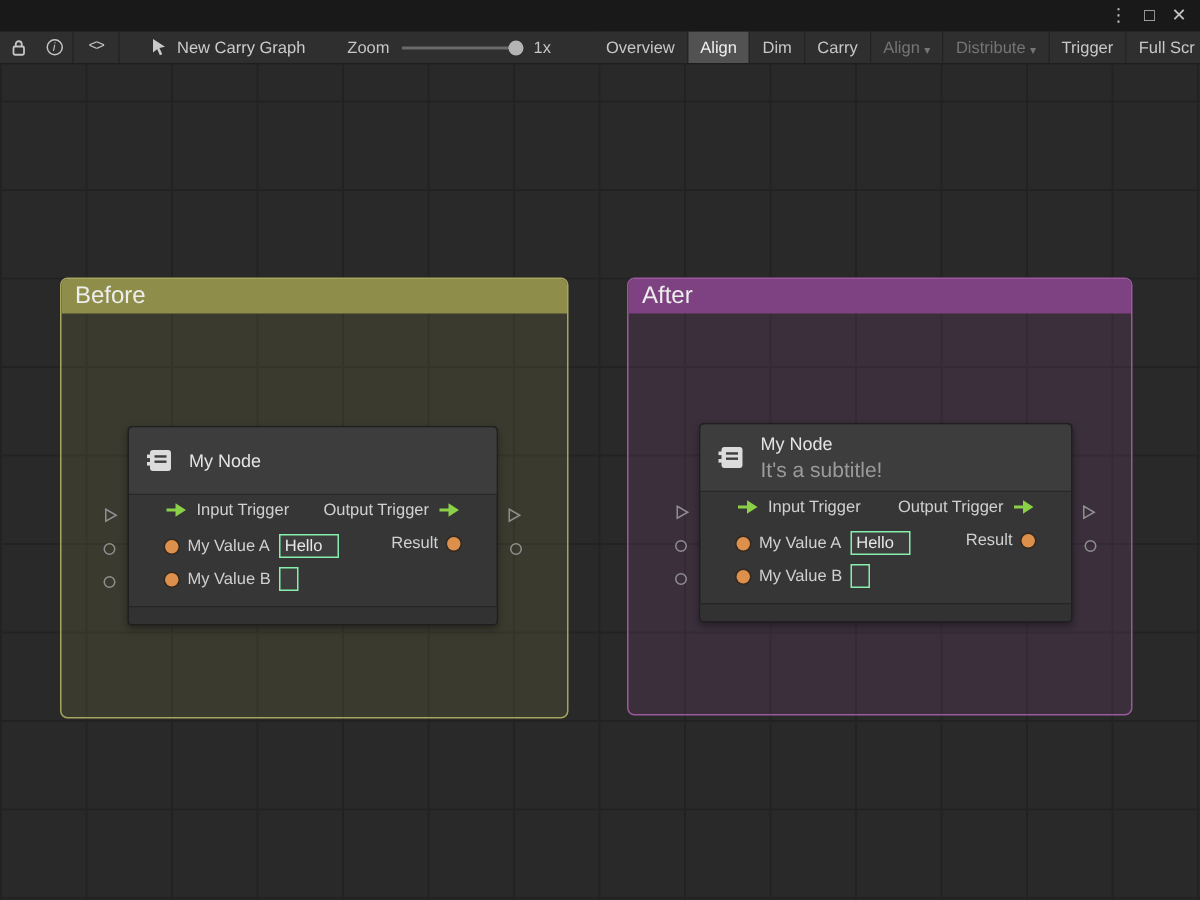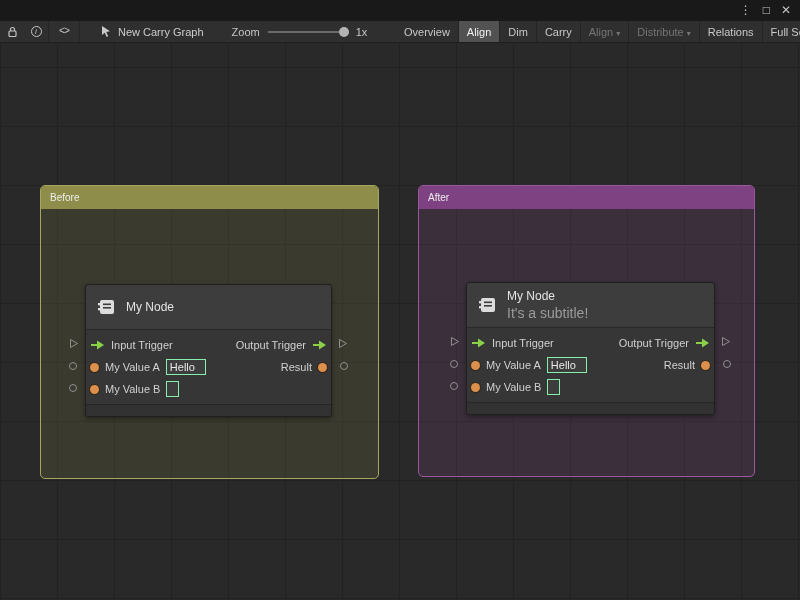--- a/index.html
+++ b/index.html
@@ -28,35 +28,35 @@
   .tb-btn.disabled{color:#757575;}
   .tb-btn .dd{font-size:8px;position:relative;top:1px;}
 
   
   .canvas{position:absolute;left:0;top:43px;width:800px;height:557px;background-color:#292929;
     background-image:linear-gradient(to right,#222222 1px,transparent 1px),linear-gradient(to bottom,#222222 1px,transparent 1px);
     background-size:57px 59px;background-position:0 24px;}
 
   
   .group{position:absolute;border-radius:5px;overflow:hidden;}
-  .group-header{height:23px;display:flex;align-items:center;padding:0 9px;font-size:10px;color:#ededed;}
+  .group-header{height:23px;display:flex;align-items:center;padding:0 9px;font-size:16px;color:#ededed;}
   .group-before{left:40px;top:142px;width:339px;height:294px;border:1px solid #a6a65e;background:rgba(152,152,82,0.16);}
   .group-before .group-header{background:#8e8e4a;}
   .group-after{left:418px;top:142px;width:337px;height:292px;border:1px solid #9c589f;background:rgba(152,82,156,0.16);}
   .group-after .group-header{background:#7e4282;}
 
   
   .node{position:absolute;background:#363636;border:1px solid #1f1f1f;border-radius:3px;box-shadow:0 2px 5px rgba(0,0,0,0.35);}
   .node-before{left:85px;top:241px;width:247px;}
   .node-after{left:466px;top:239px;width:249px;}
   .node-header{height:45px;background:#3d3d3d;border-bottom:1px solid #292929;display:flex;align-items:center;gap:9px;padding:0 11px;border-radius:3px 3px 0 0;}
   .node-title{font-size:12px;color:#e4e4e4;}
   .node-subtitle{font-size:14px;color:#9b9b9b;margin-top:2px;}
   .node-body{padding:4px 0;}
-  .port-row{height:22px;display:flex;align-items:center;justify-content:space-between;padding:0 4px;}
+  .port-row{height:22px;display:flex;align-items:flex-start;justify-content:space-between;padding:0 24px;}
   .pl,.pr{display:flex;align-items:center;gap:6px;font-size:11px;color:#d0d0d0;}
   .node-footer{height:12px;border-top:1px solid #252525;background:#323232;border-radius:0 0 3px 3px;}
   .dot{width:9px;height:9px;border-radius:50%;background:#dd8f4c;box-shadow:0 0 0 1px rgba(50,34,18,0.7);flex:0 0 auto;}
   input.val{background:#3d3d3d;border:1px solid #86efac;color:#e8e8e8;font-size:11px;height:16px;padding:0 3px;width:40px;}
   input.val.small{width:13px;}
   .ext{position:absolute;}
   .ext-circle{width:8px;height:8px;border:1px solid #8f8f8f;border-radius:50%;background:transparent;}
   .ext-l{left:-17px;} .ext-r{right:-17px;} .ext-t2{top:77px;} .ext-t3{top:99px;}
   .ext-tri{top:53px;}
 </style>
@@ -107,21 +107,21 @@
     <button class="tb-btn">Dim</button>
     <button class="tb-btn">Carry</button>
     <button class="tb-btn disabled">
       <span>Align</span>
       <span class="dd">▾</span>
     </button>
     <button class="tb-btn disabled">
       <span>Distribute</span>
       <span class="dd">▾</span>
     </button>
-    <button class="tb-btn">Relations</button>
+    <button class="tb-btn">Trigger</button>
     <button class="tb-btn">Full Scr</button>
   </div>
 </div>
 
 <div class="canvas">
 
   <div class="group group-before">
     <div class="group-header">
       <span>Before</span>
     </div>

